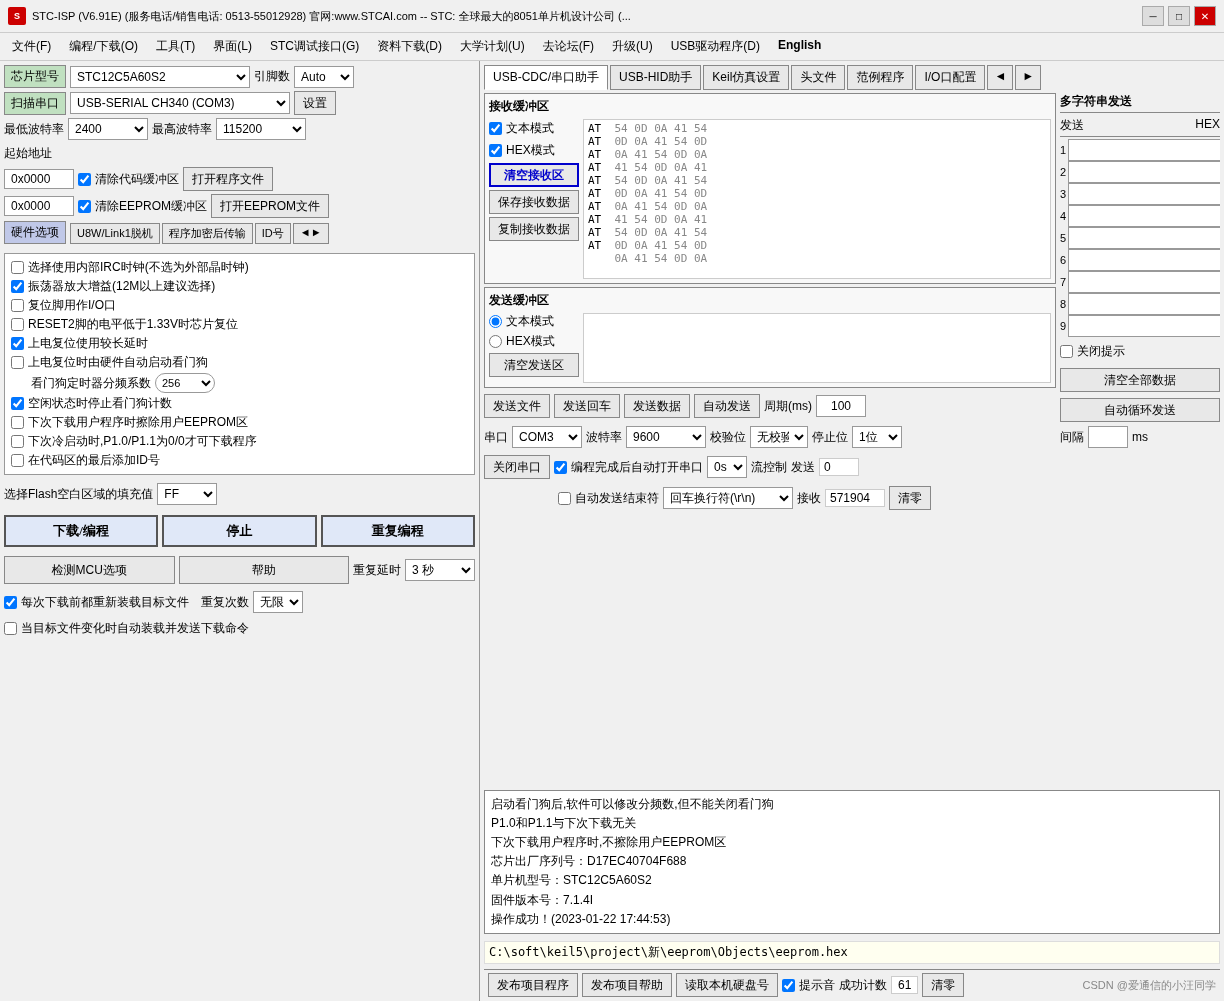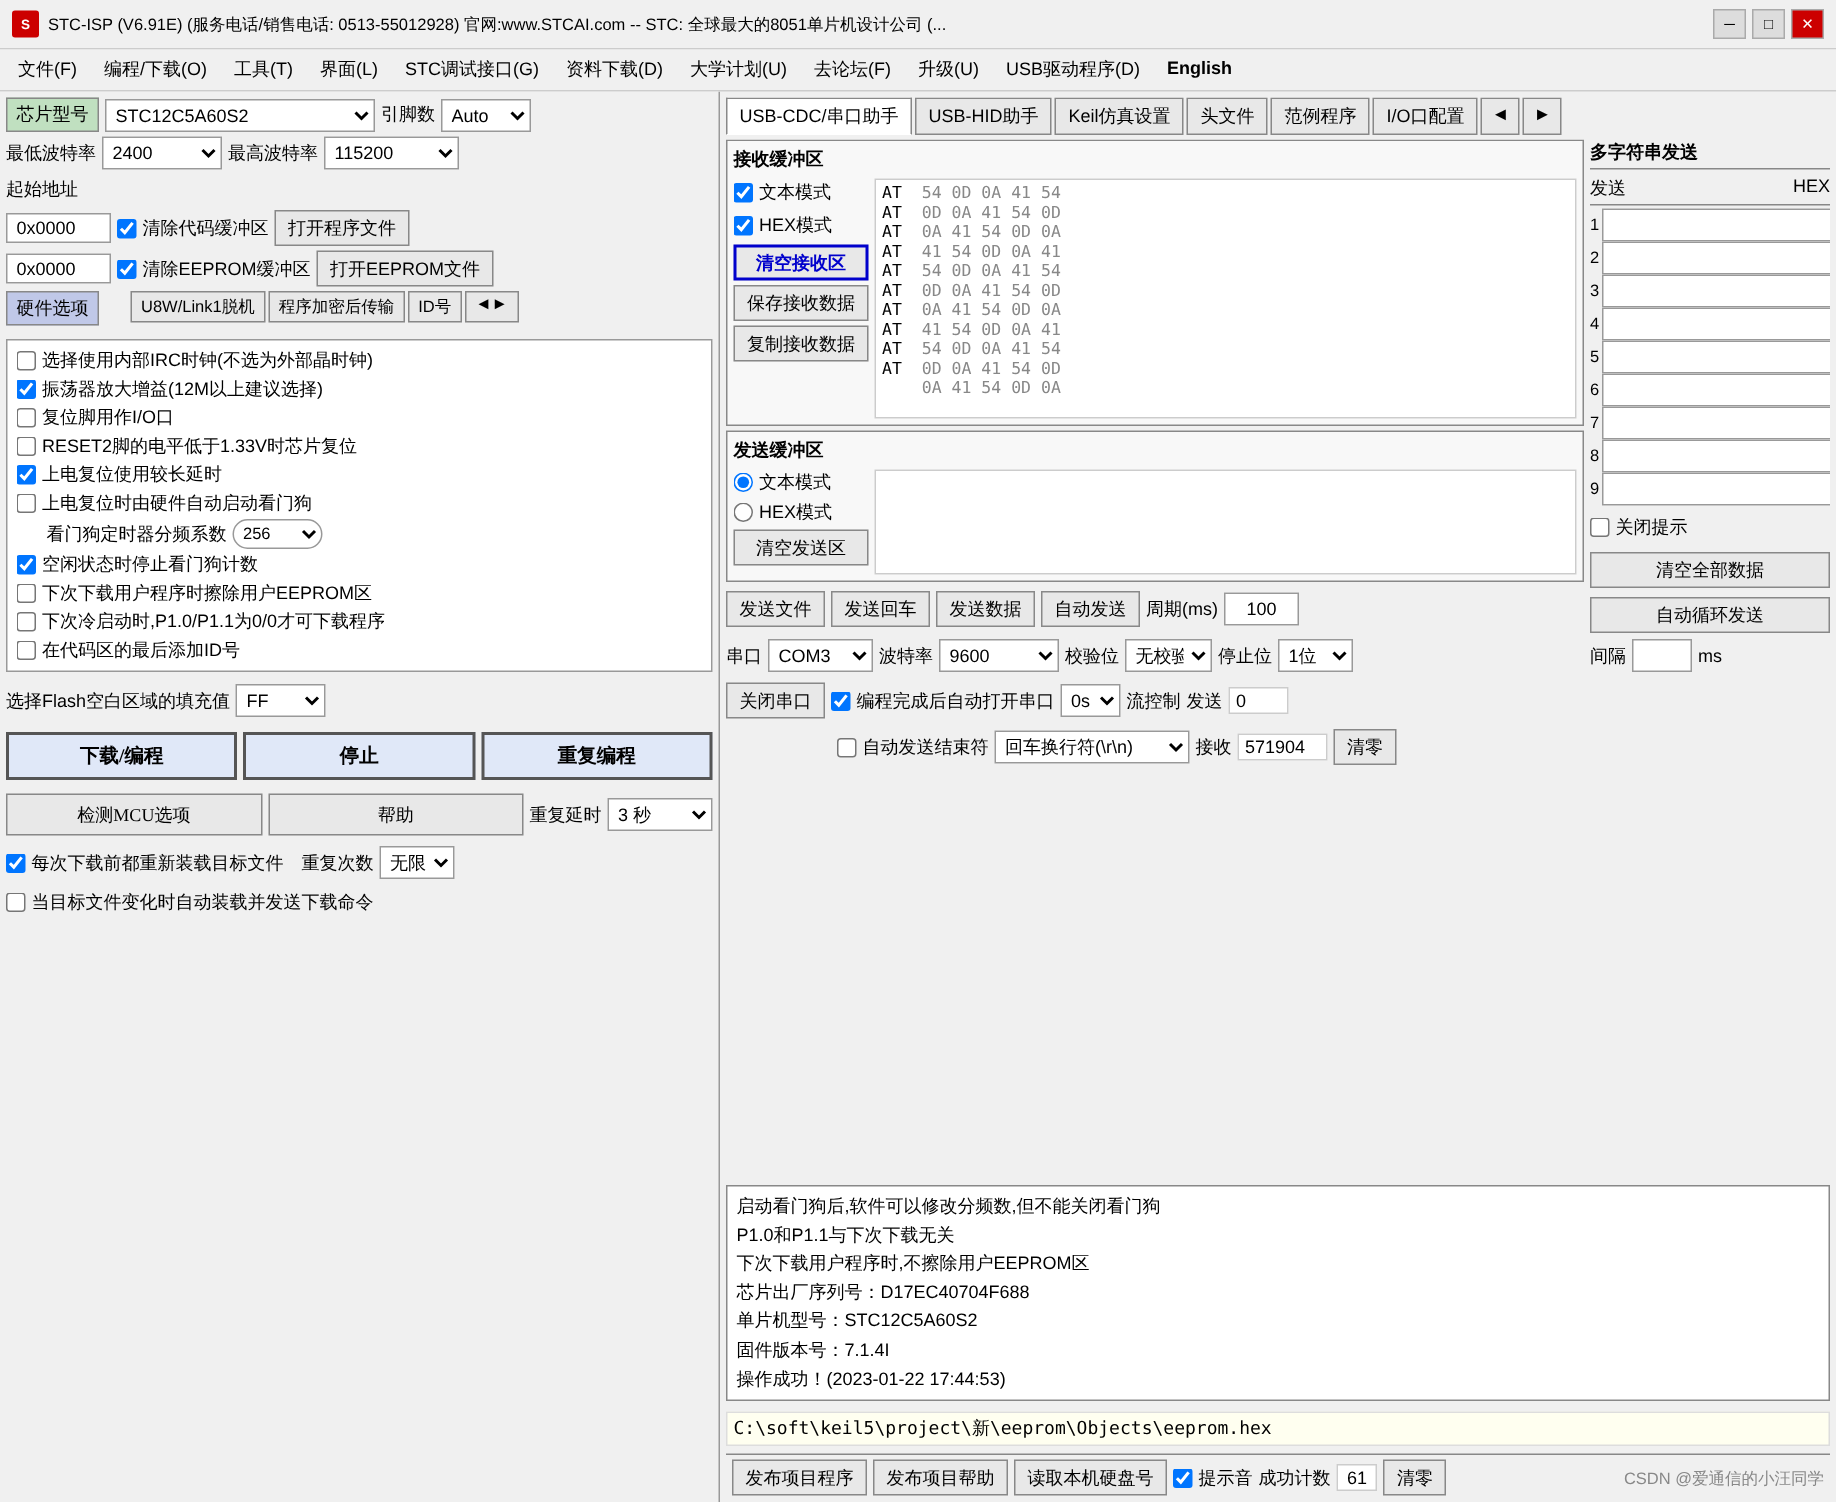--- a/index.html
+++ b/index.html
@@ -105,21 +105,21 @@
     .addr-box {
       background: white;
       border: 1px solid #999;
       padding: 2px 6px;
       width: 70px;
       font-size: 12px;
     }
 
     .checkbox-row { display: flex; align-items: center; gap: 4px; margin: 1px 0; }
     .checkbox-row input[type="checkbox"] { margin: 0; }
-    .hw-header { display: flex; align-items: flex-start; gap: 21px; margin-bottom: 4px; }
+    .hw-header { display: flex; align-items: flex-end; gap: 4px; margin-bottom: 4px; }
     .hw-tabs { display: flex; gap: 2px; }
     .hw-tab { border: 1px solid #888; padding: 2px 6px; background: #e8e8e8; font-size: 11px; cursor: pointer; }
 
     .options-list {
       border: 1px solid #999;
       padding: 4px 6px;
       background: white;
       margin: 2px 0;
     }
     .option-item { display: flex; align-items: center; gap: 4px; padding: 1px 0; font-size: 12px; }
@@ -324,20 +324,27 @@
 
   <div class="left-panel">
 
     <div class="row-flex">
       <span class="label-box">芯片型号</span>
       <select style="width:180px;"><option>STC12C5A60S2</option></select>
       <span class="inline-label">引脚数</span>
       <select style="width:60px;"><option selected="">Auto</option><option>8</option><option>16</option><option>20</option><option>28</option><option>32</option><option>40</option><option>44</option></select>
     </div>
 
+    <div class="row-flex">
+      <span class="label-box">扫描串口</span>
+      <select style="width:220px;">
+        <option>USB-SERIAL CH340 (COM3)</option>
+      </select>
+      <button class="btn">设置</button>
+    </div>
 
     <div class="row-flex">
       <span class="inline-label">最低波特率</span>
       <select style="width:80px;"><option>1200</option><option selected="">2400</option><option>4800</option><option>9600</option></select>
       <span class="inline-label">最高波特率</span>
       <select style="width:90px;"><option>9600</option><option>19200</option><option>38400</option><option>57600</option><option selected="">115200</option></select>
     </div>
 
     <div style="font-size:12px; margin: 2px 0;">起始地址</div>
 
@@ -422,21 +429,21 @@
       </select>
     </div>
 
     <div class="bottom-buttons">
       <button class="btn-large" style="flex:1;font-family:Liberation Serif, serif;">下载/编程</button>
       <button class="btn-large" style="flex:1;">停止</button>
       <button class="btn-large" style="flex:1;">重复编程</button>
     </div>
 
     <div class="bottom-row">
-      <button class="btn" style="flex:1; height:28px;font-family:Liberation Serif, serif;">检测MCU选项</button>
+      <button class="btn" style="flex:1; height:28px;">检测MCU选项</button>
       <button class="btn" style="flex:1; height:28px;">帮助</button>
       <span class="inline-label">重复延时</span>
       <select style="width:70px;">
         <option>3 秒</option>
       </select>
     </div>
 
     <div class="bottom-row">
       <input type="checkbox" checked="" style="">
       <span>每次下载前都重新装载目标文件</span>

